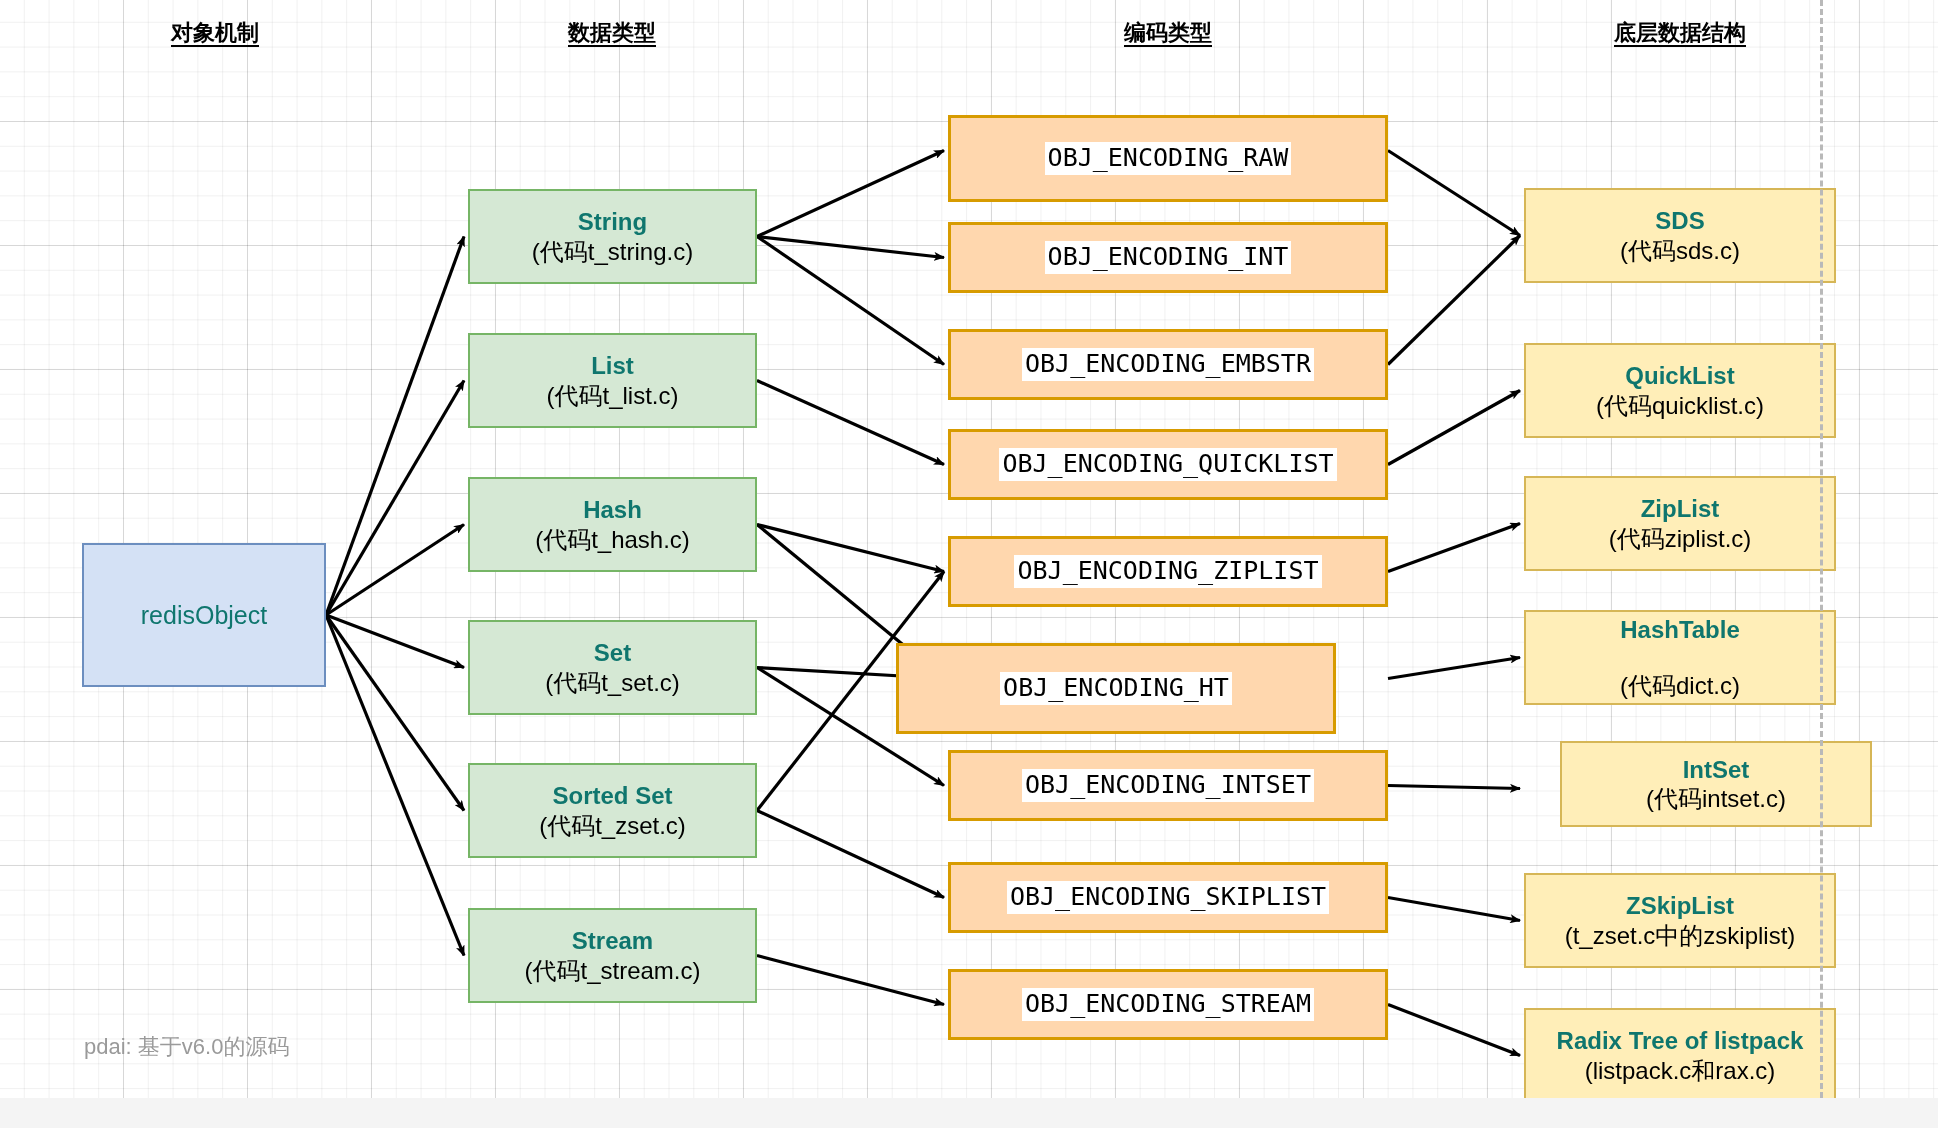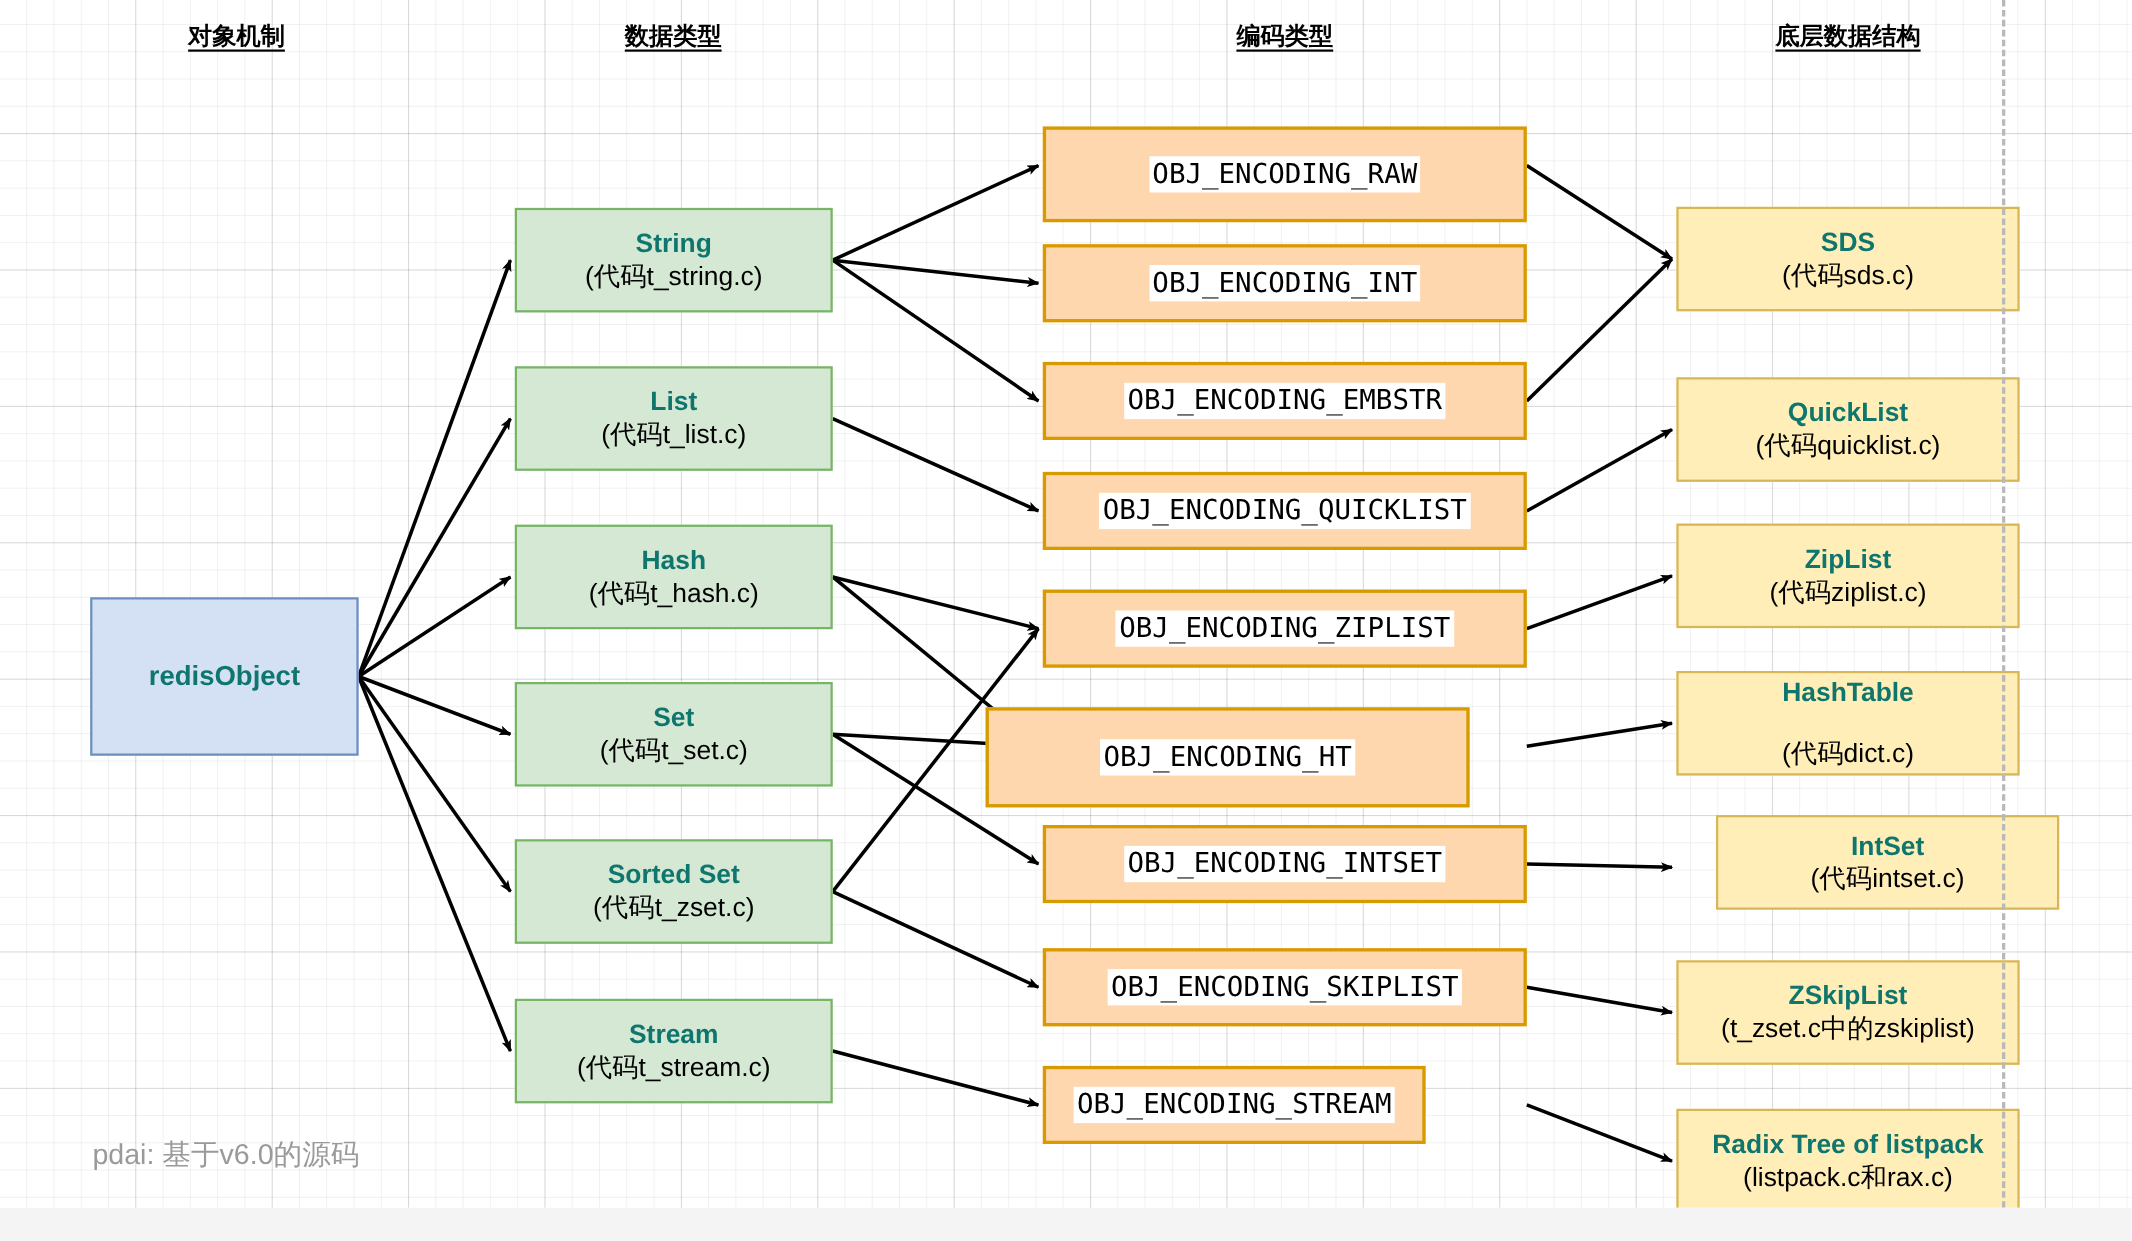--- a/index.html
+++ b/index.html
@@ -40,38 +40,38 @@
     align-items:center;
     justify-content:center;
     text-align:center;
     line-height:1.22;
   }
   .node .t1{font-weight:bold;font-size:24px;color:#0f766e;}
   .node .t2{font-size:24px;color:#000;}
   .blue{
     background:#d4e1f5;border:2px solid #6c8ebf;
   }
-  .blue .t1{font-weight:bold;font-size:25px;}
+  .blue .t1{font-weight:normal;font-size:25px;}
   .green{background:#d5e8d4;border:2px solid #76b566;}
   .orange{background:#ffd7ae;border:3px solid #d79b00;}
   .yellow{background:#ffeeb8;border:2px solid #d6b656;}
   .mono{
     font-family:"DejaVu Sans Mono","Liberation Mono",monospace;
     font-size:25px;
     color:#000;
     background:#ffffff;
     padding:1px 3px;
     letter-spacing:0px;
     white-space:nowrap;
   }
   #arrows{position:absolute;left:0;top:0;width:1938px;height:1098px;pointer-events:none;}
   .wm{
     position:absolute;
     color:#9a9a9a;
-    font-size:26px;
+    font-size:22px;
     white-space:nowrap;
   }
   .dashed-line{
     position:absolute;
     border-left:3px dashed #b9b9b9;
     height:1098px;top:0;
   }
   #scrollbar-track{
     position:absolute;left:0;top:1098px;width:1938px;height:30px;
     background:#f4f4f4;
@@ -168,21 +168,21 @@
       </div>
       <div class="node orange" style="left: 896px; top: 643px; width: 440px; height: 91px;">
         <span class="mono">OBJ_ENCODING_HT</span>
       </div>
       <div class="node orange" style="left: 948px; top: 750px; width: 440px; height: 71px;">
         <span class="mono">OBJ_ENCODING_INTSET</span>
       </div>
       <div class="node orange" style="left: 948px; top: 862px; width: 440px; height: 71px;">
         <span class="mono">OBJ_ENCODING_SKIPLIST</span>
       </div>
-      <div class="node orange" style="left: 948px; top: 969px; width: 348px; height: 71px;">
+      <div class="node orange" style="left: 948px; top: 969px; width: 440px; height: 71px;">
         <span class="mono">OBJ_ENCODING_STREAM</span>
       </div>
       <div class="node yellow" style="left: 1524px; top: 188px; width: 312px; height: 95px;">
         <div class="t1">SDS</div>
         <div class="t2">(代码sds.c)</div>
       </div>
       <div class="node yellow" style="left: 1524px; top: 343px; width: 312px; height: 95px;">
         <div class="t1">QuickList</div>
         <div class="t2">(代码quicklist.c)</div>
       </div>

